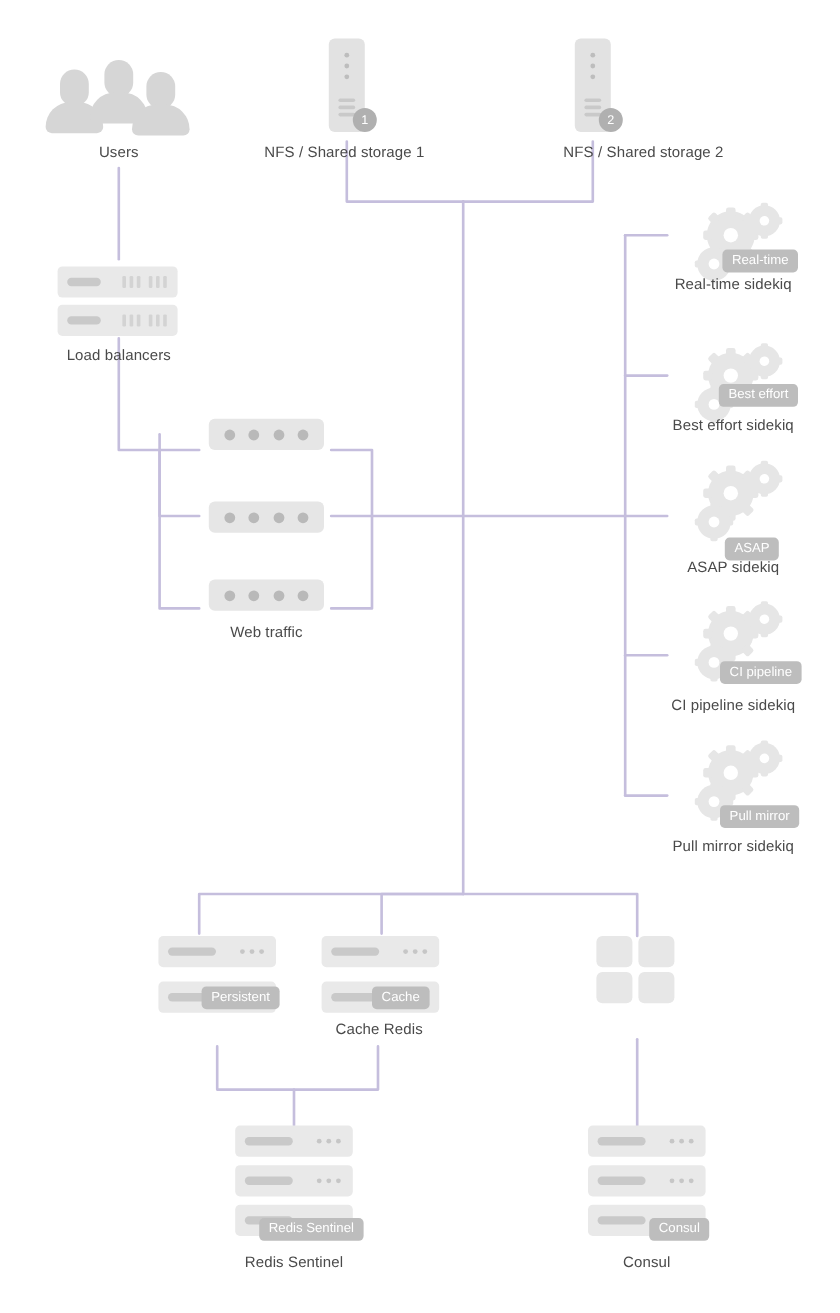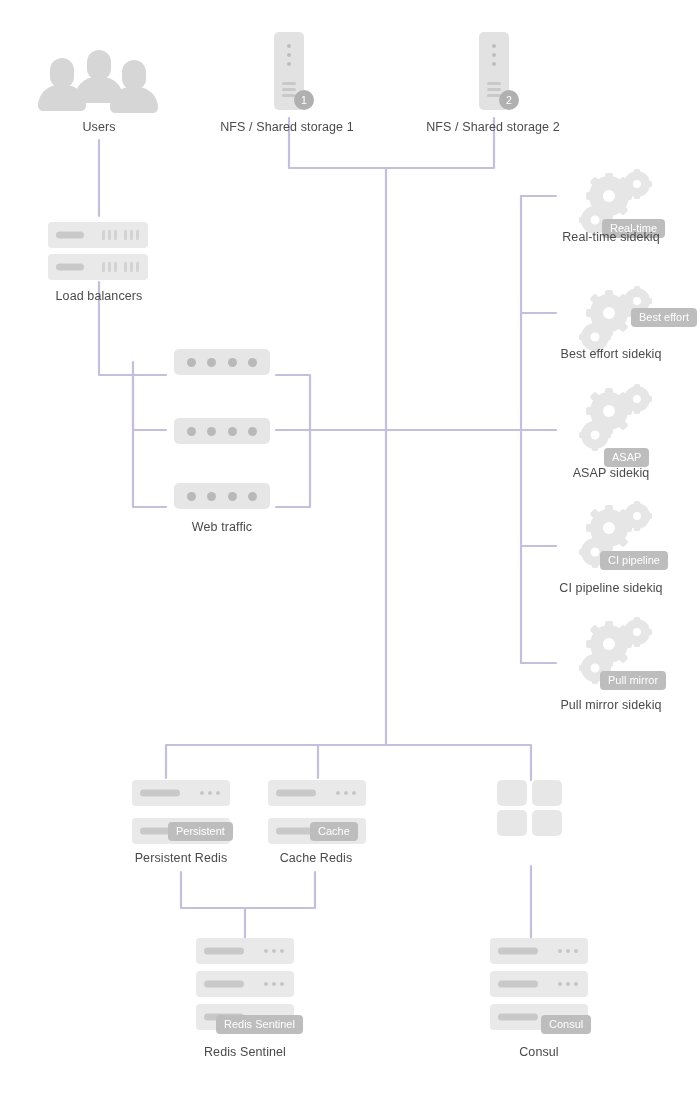--- a/index.html
+++ b/index.html
@@ -276,21 +276,21 @@
         <i></i>
         <i></i>
       </div>
     <div class="bars">
         <i></i>
         <i></i>
         <i></i>
       </div>
   </div>
   <div class="badge-circle" style="left:499px; top:90px;">2</div>
-  <div class="label" style="left:383px; top:120px;">NFS / Shared storage 2</div>
+  <div class="label" style="left:383px; top:120px;text-align:right;">NFS / Shared storage 2</div>
 
   <div class="slab" style="left:48px; top:222px; width:100px; height:26px;">
     <span class="pill" style="width:28px;"></span>
     <span class="ticks">
         <i></i>
         <i></i>
         <i></i>
         <i style="margin-left:4px;"></i>
         <i></i>
         <i></i>
@@ -362,21 +362,21 @@
           <rect x="27" y="62" width="6" height="6" rx="1.5"></rect>
           <rect x="14" y="49" width="6" height="6" rx="1.5"></rect>
           <rect x="40" y="49" width="6" height="6" rx="1.5"></rect>
         </g>
       </g>
       <circle cx="44" cy="28" r="6" fill="#ffffff"></circle>
       <circle cx="72" cy="16" r="4" fill="#ffffff"></circle>
       <circle cx="30" cy="52" r="4.5" fill="#ffffff"></circle>
     </svg>
   </div>
-  <div class="tag" style="left:602px; top:208px;margin-top:11px;">Real-time</div>
+  <div class="tag" style="left:602px; top:208px;">Real-time</div>
   <div class="label" style="left:501px; top:230px;">Real-time sidekiq</div>
 
   <div class="gears" style="left:565px; top:285px;">
     <svg width="92" height="72" viewBox="0 0 92 72">
       <g fill="#e6e6e6">
         <circle cx="44" cy="28" r="19"></circle>
         <rect x="40" y="5" width="8" height="8" rx="2"></rect>
           <rect x="40" y="43" width="8" height="8" rx="2"></rect>
         <rect x="21" y="24" width="8" height="8" rx="2"></rect>
           <rect x="59" y="24" width="8" height="8" rx="2"></rect>
@@ -393,21 +393,21 @@
         <rect x="27" y="36" width="6" height="6" rx="1.5"></rect>
           <rect x="27" y="62" width="6" height="6" rx="1.5"></rect>
         <rect x="14" y="49" width="6" height="6" rx="1.5"></rect>
           <rect x="40" y="49" width="6" height="6" rx="1.5"></rect>
       </g>
       <circle cx="44" cy="28" r="6" fill="#ffffff"></circle>
       <circle cx="72" cy="16" r="4" fill="#ffffff"></circle>
       <circle cx="30" cy="52" r="4.5" fill="#ffffff"></circle>
     </svg>
   </div>
-  <div class="tag" style="left:599px; top:308px;margin-left:32px;">Best effort</div>
+  <div class="tag" style="left:599px; top:320px;">Best effort</div>
   <div class="label" style="left:501px; top:347px;">Best effort sidekiq</div>
 
   <div class="gears" style="left:565px; top:383px;">
     <svg width="92" height="72" viewBox="0 0 92 72">
       <g fill="#e6e6e6">
         <circle cx="44" cy="28" r="19"></circle>
         <rect x="40" y="5" width="8" height="8" rx="2"></rect>
           <rect x="40" y="43" width="8" height="8" rx="2"></rect>
         <rect x="21" y="24" width="8" height="8" rx="2"></rect>
           <rect x="59" y="24" width="8" height="8" rx="2"></rect>
@@ -501,21 +501,20 @@
     <span class="ellipsis">
         <i></i>
         <i></i>
         <i></i>
       </span>
   </div>
   <div class="slab" style="left:132px; top:818px; width:98px; height:26px;">
     <span class="pill" style="width:40px;"></span>
   </div>
   <div class="tag" style="left:168px; top:822px;">Persistent</div>
-  <div class="label" style="left:71px; top:851px;">Persistent Redis</div>
 
   <div class="slab" style="left:268px; top:780px; width:98px; height:26px;">
     <span class="pill" style="width:40px;"></span>
     <span class="ellipsis">
         <i></i>
         <i></i>
         <i></i>
       </span>
   </div>
   <div class="slab" style="left:268px; top:818px; width:98px; height:26px;">

